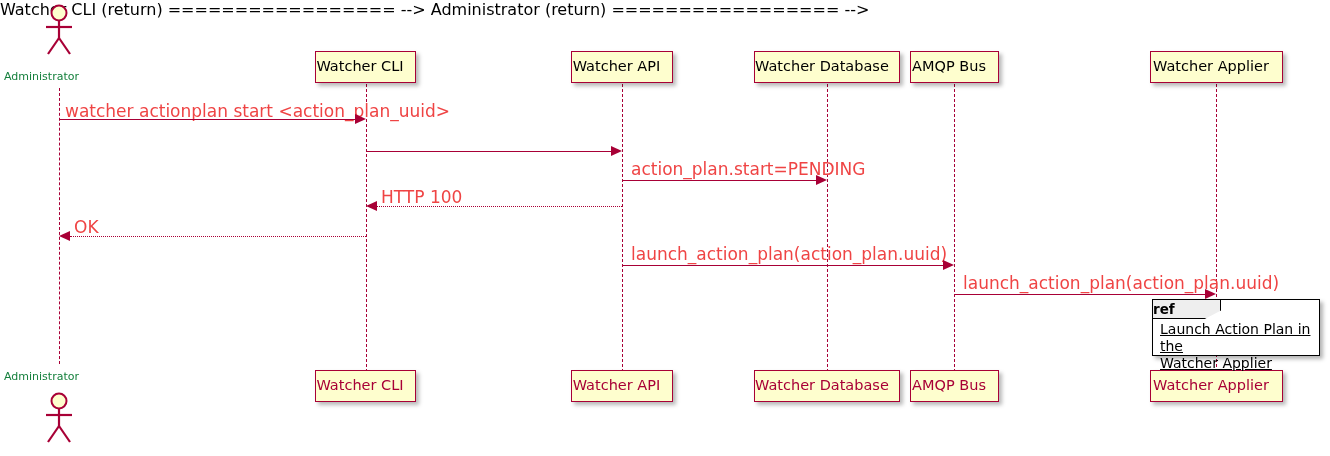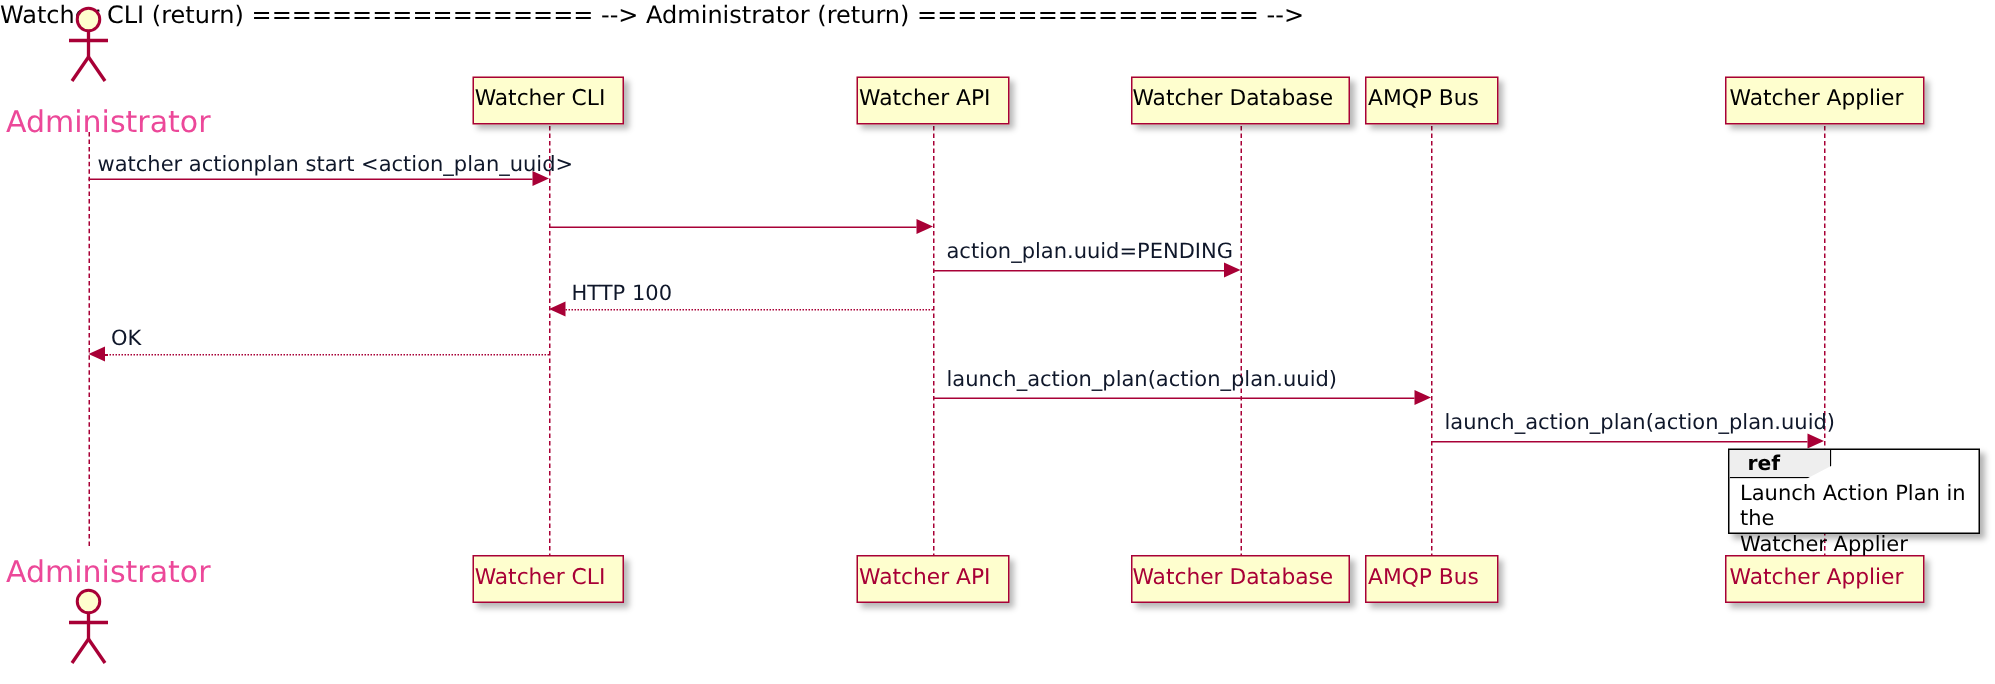--- a/index.html
+++ b/index.html
@@ -48,22 +48,22 @@
   }
 
   
   .actor {
     position: absolute;
     width: 46px;
     height: 52px;
   }
   .actor-label {
     position: absolute;
-    font-size: 20px;
-    color: #ec4899;
+    font-size: 11px;
+    color: #15803d;
     white-space: nowrap;
     line-height: 1;
   }
 
   
   .msg-line {
     position: absolute;
     height: 0;
     border-top: 1.5px solid #A80036;
   }
@@ -79,22 +79,22 @@
     border-bottom: 5px solid transparent;
     border-left: 11px solid #A80036;
   }
   .arrowhead.left {
     border-top: 5px solid transparent;
     border-bottom: 5px solid transparent;
     border-right: 11px solid #A80036;
   }
   .msg-label {
     position: absolute;
-    font-size: 14px;
-    color: #0f172a;
+    font-size: 17px;
+    color: #ef4444;
     white-space: nowrap;
     line-height: 1;
   }
 
   
   .ref-box {
     position: absolute;
     box-sizing: border-box;
     background: #FFFFFF;
     border: 1.5px solid #000000;
@@ -102,36 +102,37 @@
   }
   .ref-tab {
     position: absolute;
     left: 0;
     top: 0;
     height: 19px;
     background: #EEEEEE;
     border-right: 1.5px solid #000000;
     border-bottom: 1.5px solid #000000;
     box-sizing: border-box;
-    padding: 2px 18px 2px 12px;
+    padding: 2px 18px 2px 0;
     font-size: 13.5px;
     font-weight: bold;
     color: #000000;
     line-height: 15px;
     clip-path: polygon(0 0, 100% 0, 100% 55%, 76% 100%, 0 100%);
   }
   .ref-text {
     position: absolute;
     left: 7px;
     top: 21px;
     font-size: 14px;
     color: #000000;
     line-height: 17px;
     width: 160px;
     white-space: pre-line;
+    text-decoration: underline;
   }
 </style>
 </head>
 <body>
 
 <div id="diagram">
 
   
   <div class="lifeline" style="left:59px; top:88px; height:276px;"></div>
   <div class="lifeline" style="left:366px; top:84px; height:288px;"></div>
@@ -181,21 +182,21 @@
   
   <div class="msg-label" style="left:65px; top:103px;">watcher actionplan start &lt;action_plan_uuid&gt;</div>
   <div class="msg-line" style="left:59px; top:119px; width:296px;"></div>
   <div class="arrowhead right" style="left:355px; top:114px;"></div>
 
   
   <div class="msg-line" style="left:366px; top:151px; width:245px;"></div>
   <div class="arrowhead right" style="left:611px; top:146px;"></div>
 
   
-  <div class="msg-label" style="left:631px; top:161px;">action_plan.uuid=PENDING</div>
+  <div class="msg-label" style="left:631px; top:161px;">action_plan.start=PENDING</div>
   <div class="msg-line" style="left:622px; top:180px; width:194px;"></div>
   <div class="arrowhead right" style="left:816px; top:175px;"></div>
 
    Watcher CLI (return) ================= --&gt;
   <div class="msg-label" style="left:381px; top:189px;">HTTP 100</div>
   <div class="msg-line dotted" style="left:377px; top:206px; width:245px;"></div>
   <div class="arrowhead left" style="left:366px; top:201px;"></div>
 
    Administrator (return) ================= --&gt;
   <div class="msg-label" style="left:74px; top:219px;text-align:center;">OK</div>

